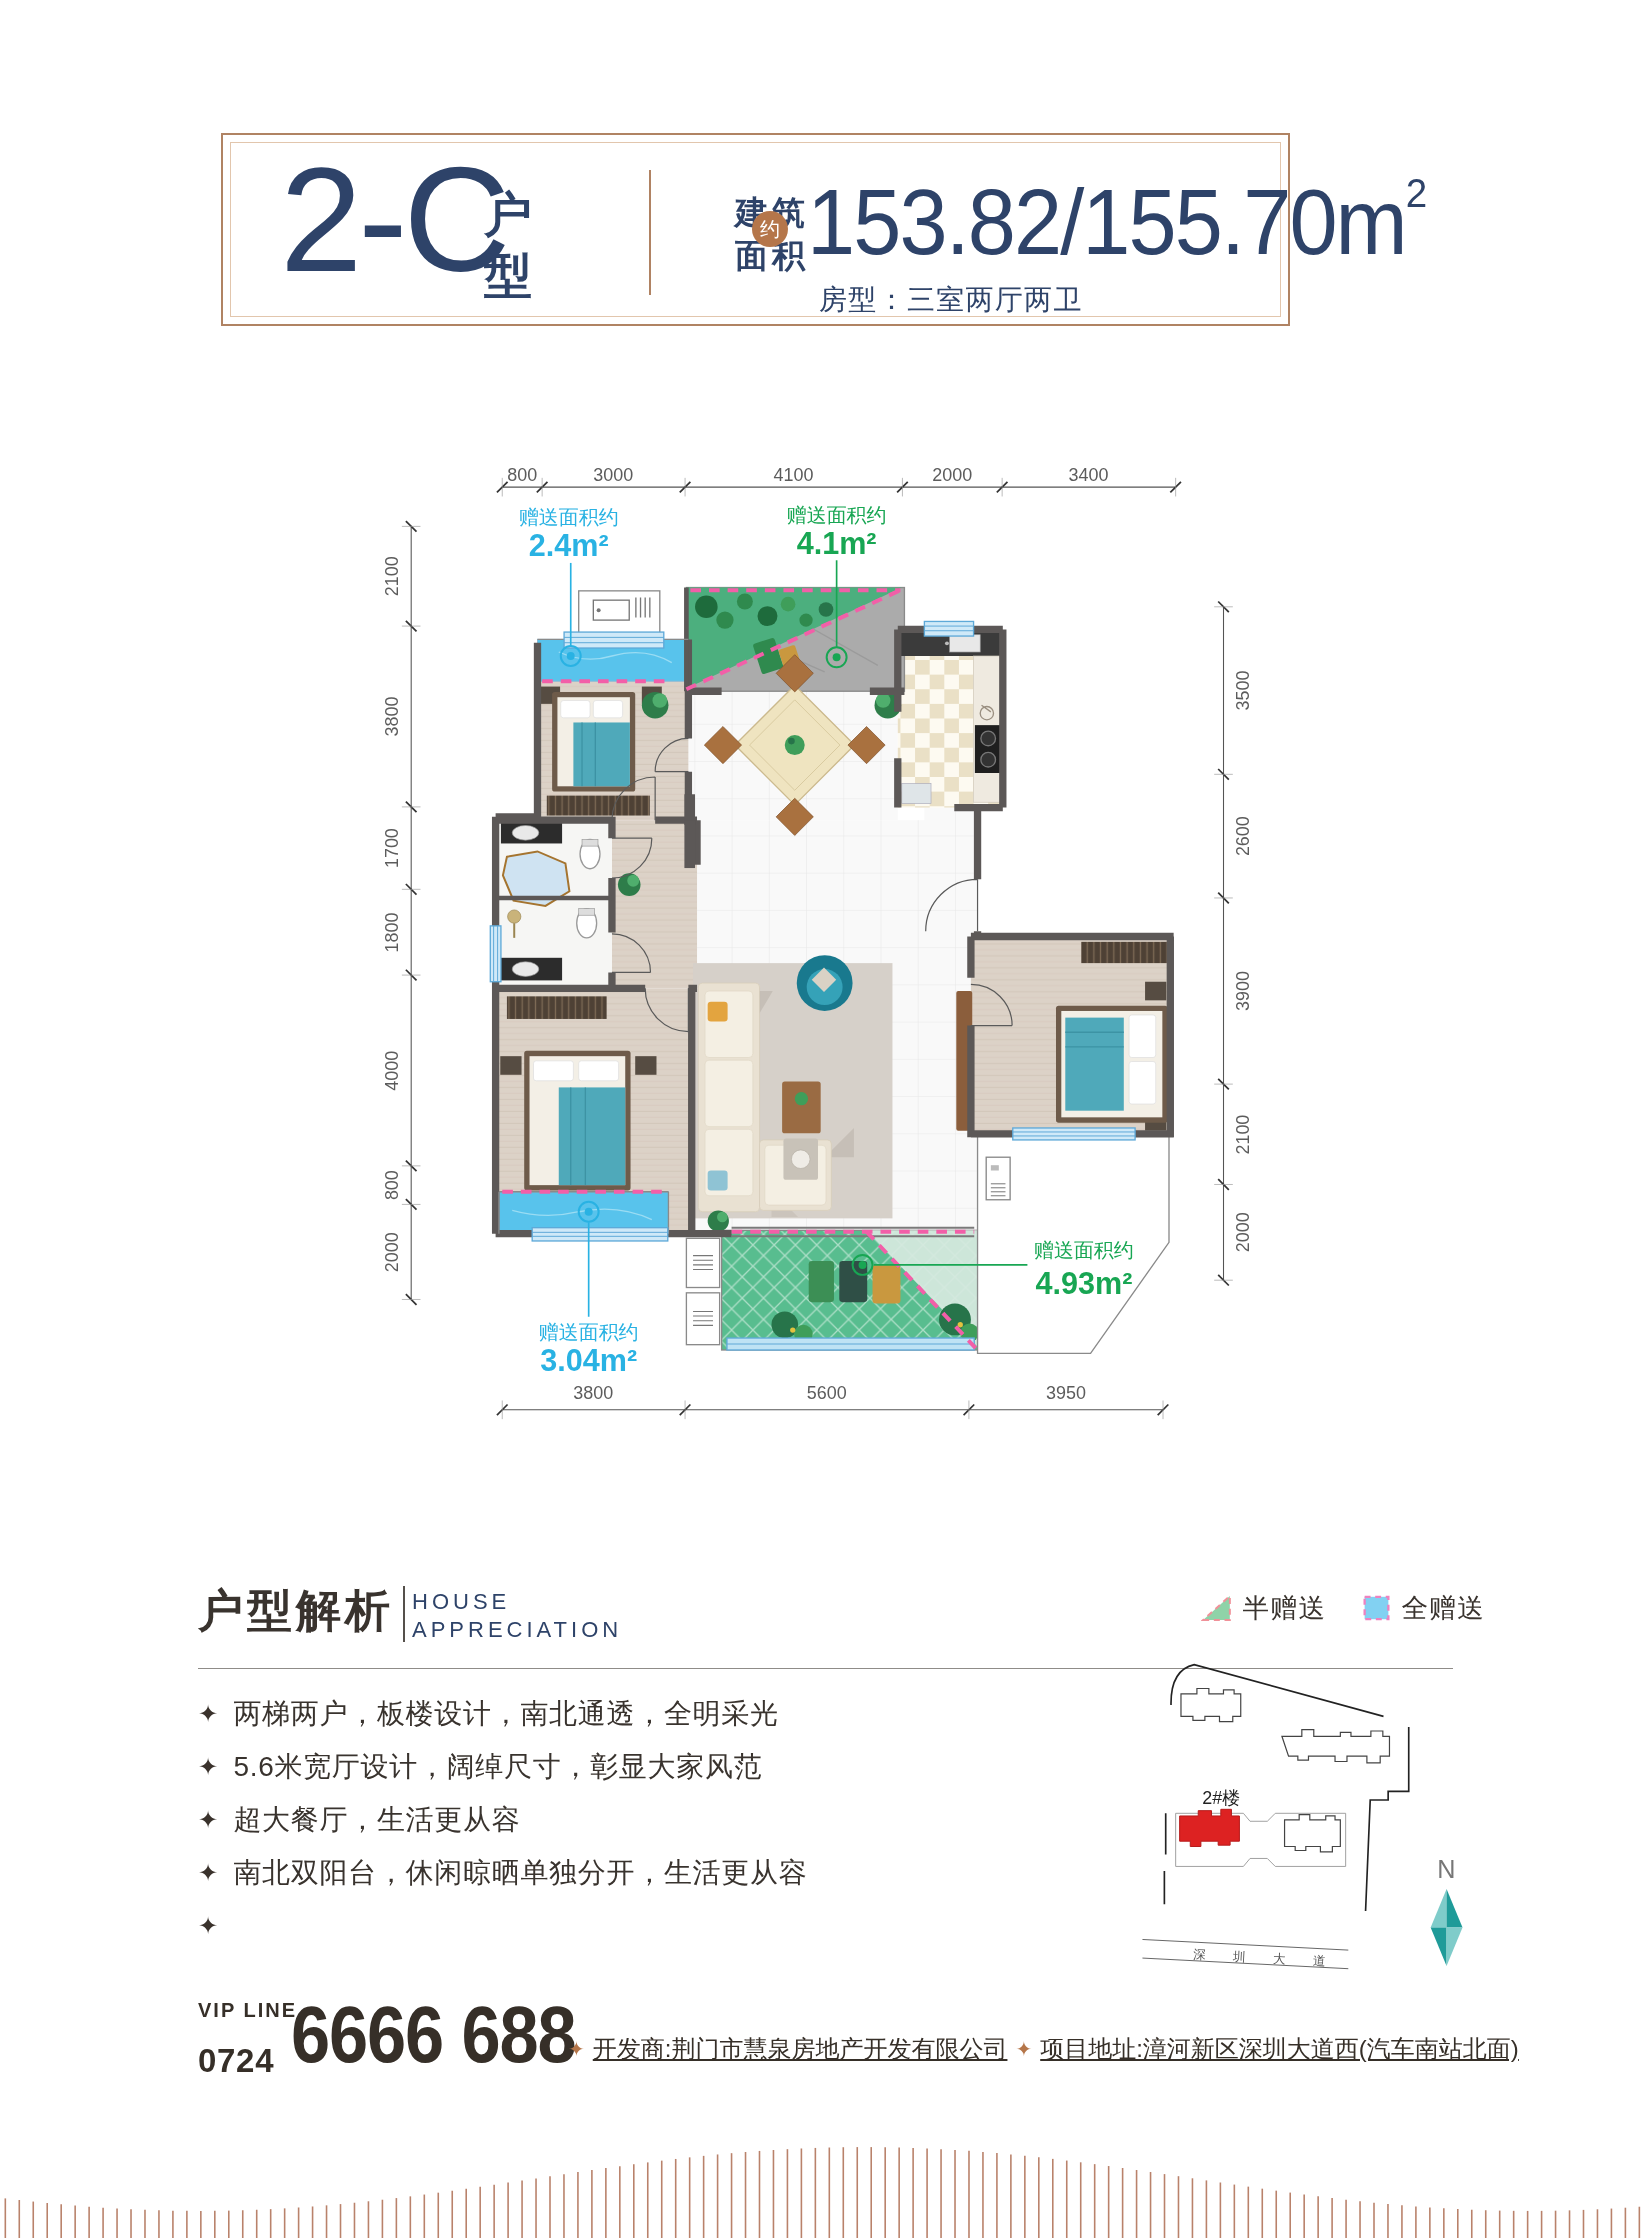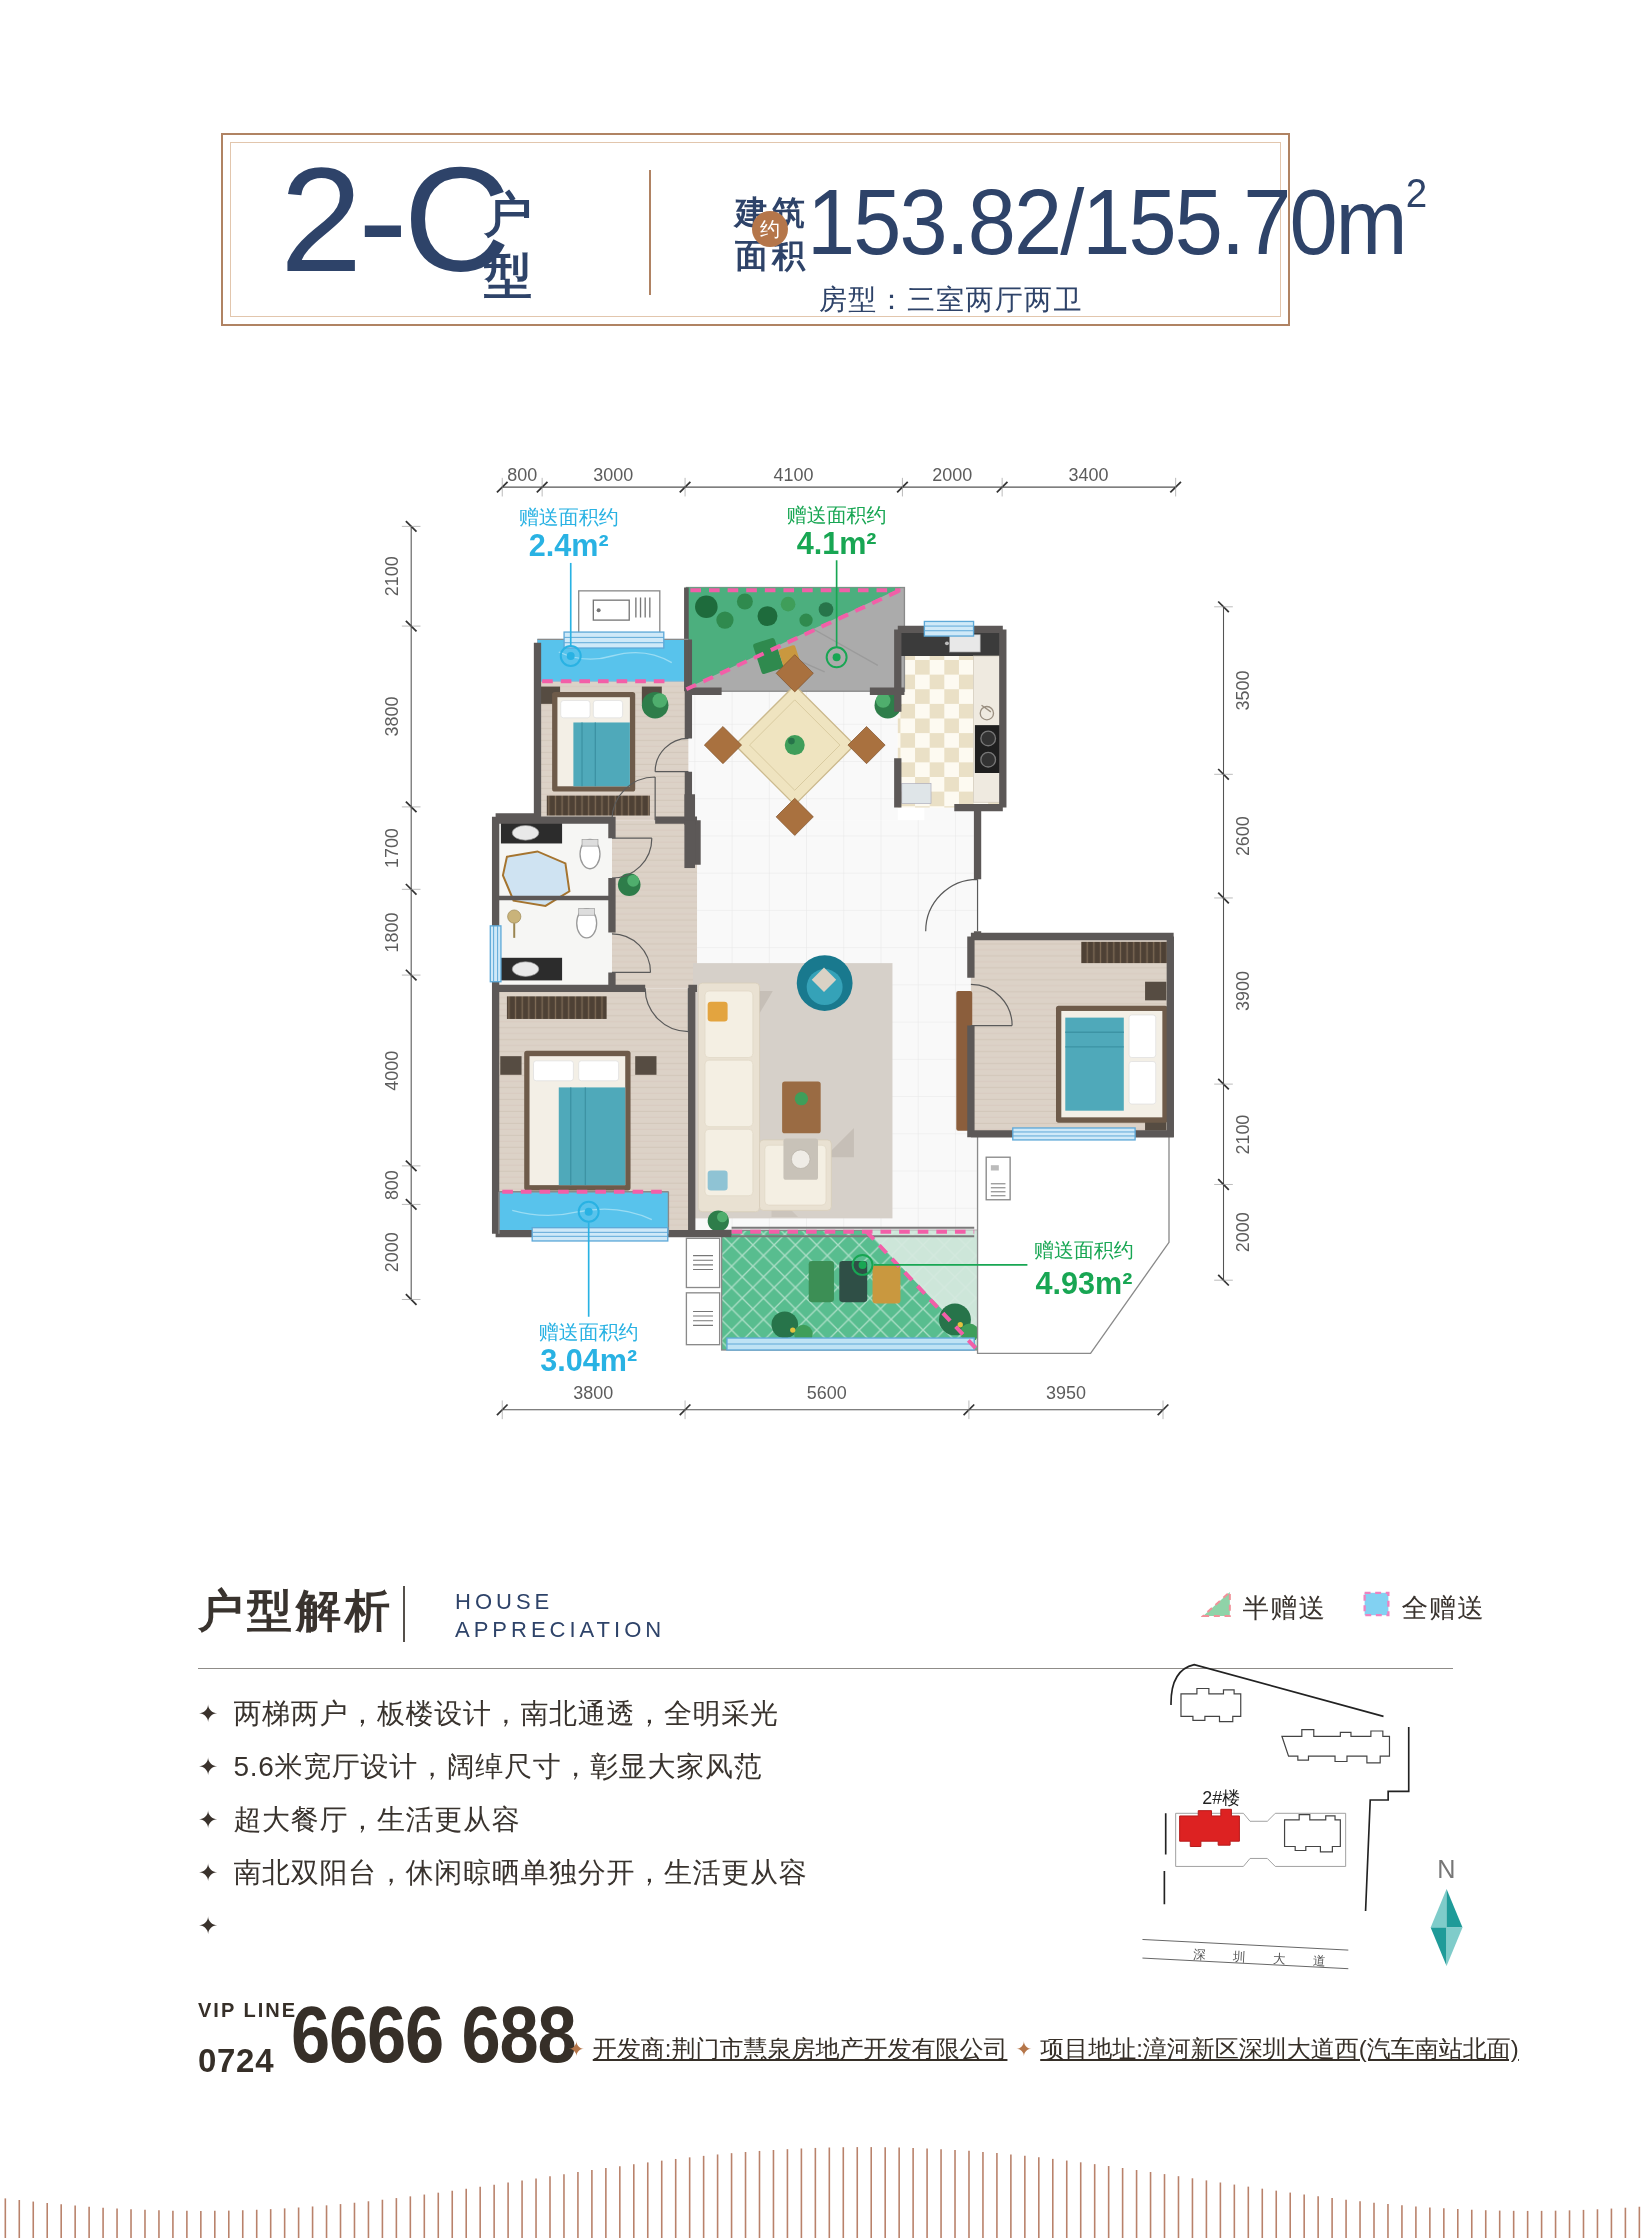--- a/index.html
+++ b/index.html
@@ -24,23 +24,23 @@
   
   .plan-wrap{left:359px;top:426px;width:1043px;height:1037px;}
   svg text{font-family:"Liberation Sans","DejaVu Sans",sans-serif;}
   .dim-txt{font-size:27px;fill:#5c5c5c;}
   .gift-lab{font-size:30px;}
   .gift-val{font-size:46px;font-weight:700;}
 
   
   .analysis-title{left:198px;top:1581px;font-size:45px;font-weight:600;letter-spacing:4px;color:#39332e;}
   .title-divider{left:403px;top:1586px;width:2px;height:56px;background:#55504b;}
-  .subtitle{left:455px;top:1588px;font-size:22px;line-height:28px;letter-spacing:4px;color:#2e4369;}
+  .subtitle{left:412px;top:1588px;font-size:22px;line-height:28px;letter-spacing:4px;color:#2e4369;}
   .hr-line{left:198px;top:1668px;width:1255px;height:1.3px;background:#8f8c88;}
-  .legend{left:1201px;top:1590px;display:flex;gap:10.6px;font-family:Liberation Mono, monospace;}
+  .legend{left:1201px;top:1590px;display:flex;align-items:center;gap:10.6px;font-family:Liberation Mono, monospace;}
   .legend .lab{font-size:26.6px;color:#39332e;letter-spacing:1.3px;margin-right:25px;}
   .bullets{left:198px;top:1687px;width:931px;list-style:none;margin:0;padding:0;}
   .bullets li{display:flex;align-items:center;height:53px;font-size:28px;color:#39332e;letter-spacing:0.7px;}
   .bullets .star{font-size:24px;margin-right:14.6px;color:#3a322c;}
 
   
   .sitemap{left:1101px;top:1642px;width:399px;height:332px;}
 
   
   .vip-block{left:198px;top:2000px;line-height:1;}

